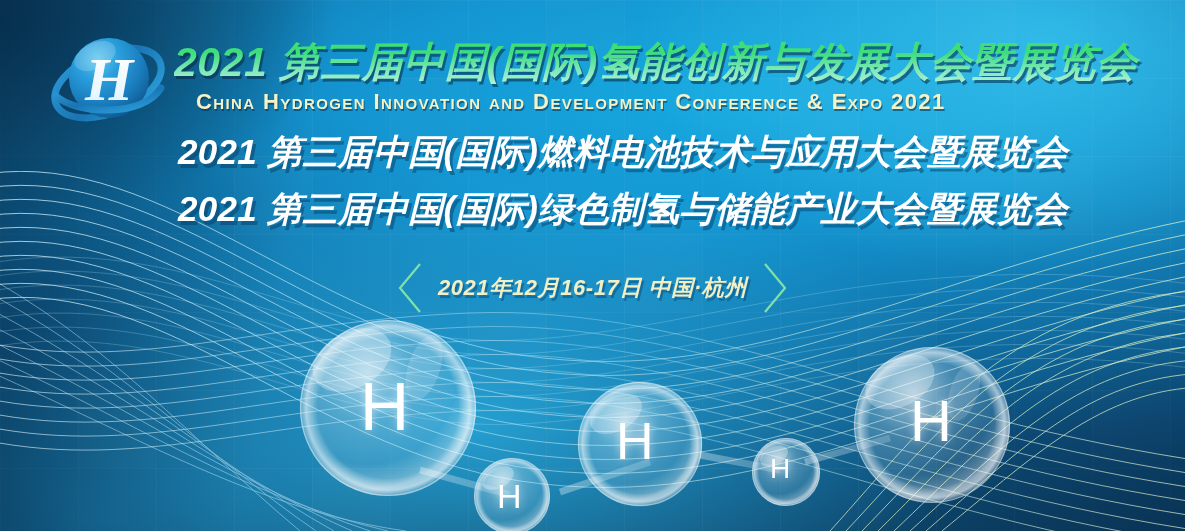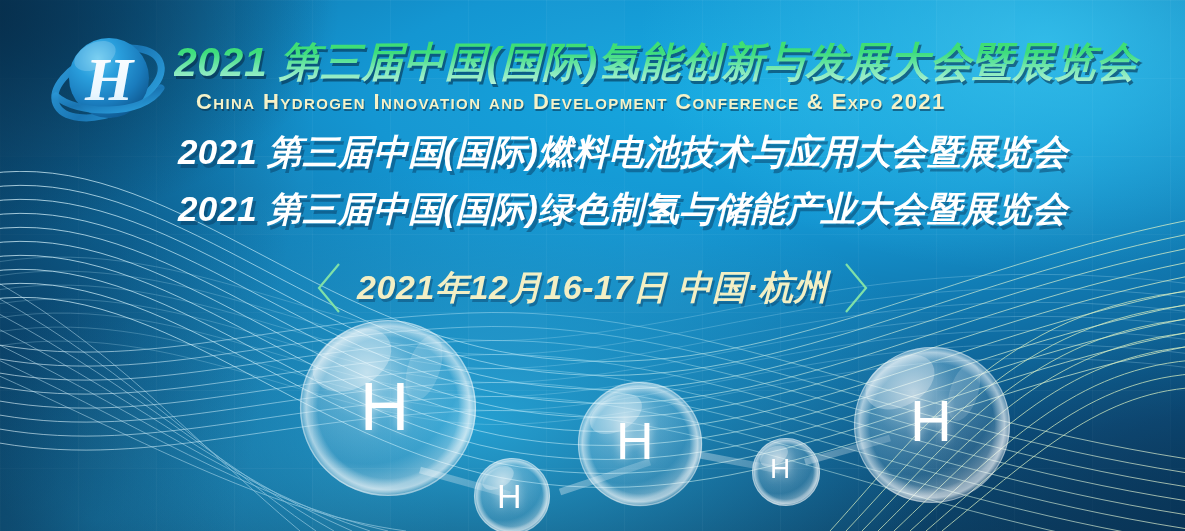--- a/index.html
+++ b/index.html
@@ -106,21 +106,21 @@
   
   .date-wrap{
     position:absolute; left:0; top:262px;
     width:1185px; height:52px;
     display:flex; align-items:center; justify-content:center;
     pointer-events:none;
   }
   .date-inner{ position:relative; display:flex; align-items:center; }
   .bracket{ width:26px; height:52px; flex:0 0 26px; }
   .date-text{
-    font-size:34px; font-weight:bold; font-style:italic;
+    font-size:22px; font-weight:bold; font-style:italic;
     letter-spacing:.6px; white-space:nowrap;
     color:#f3efc4;
     padding:0 16px;
     text-shadow:2px 3px 0 rgba(10,60,98,.42);
   }
 
   
   .molecule{ position:absolute; left:0; top:0; width:1185px; height:531px; }
   .bubble-letter{
     position:absolute;

